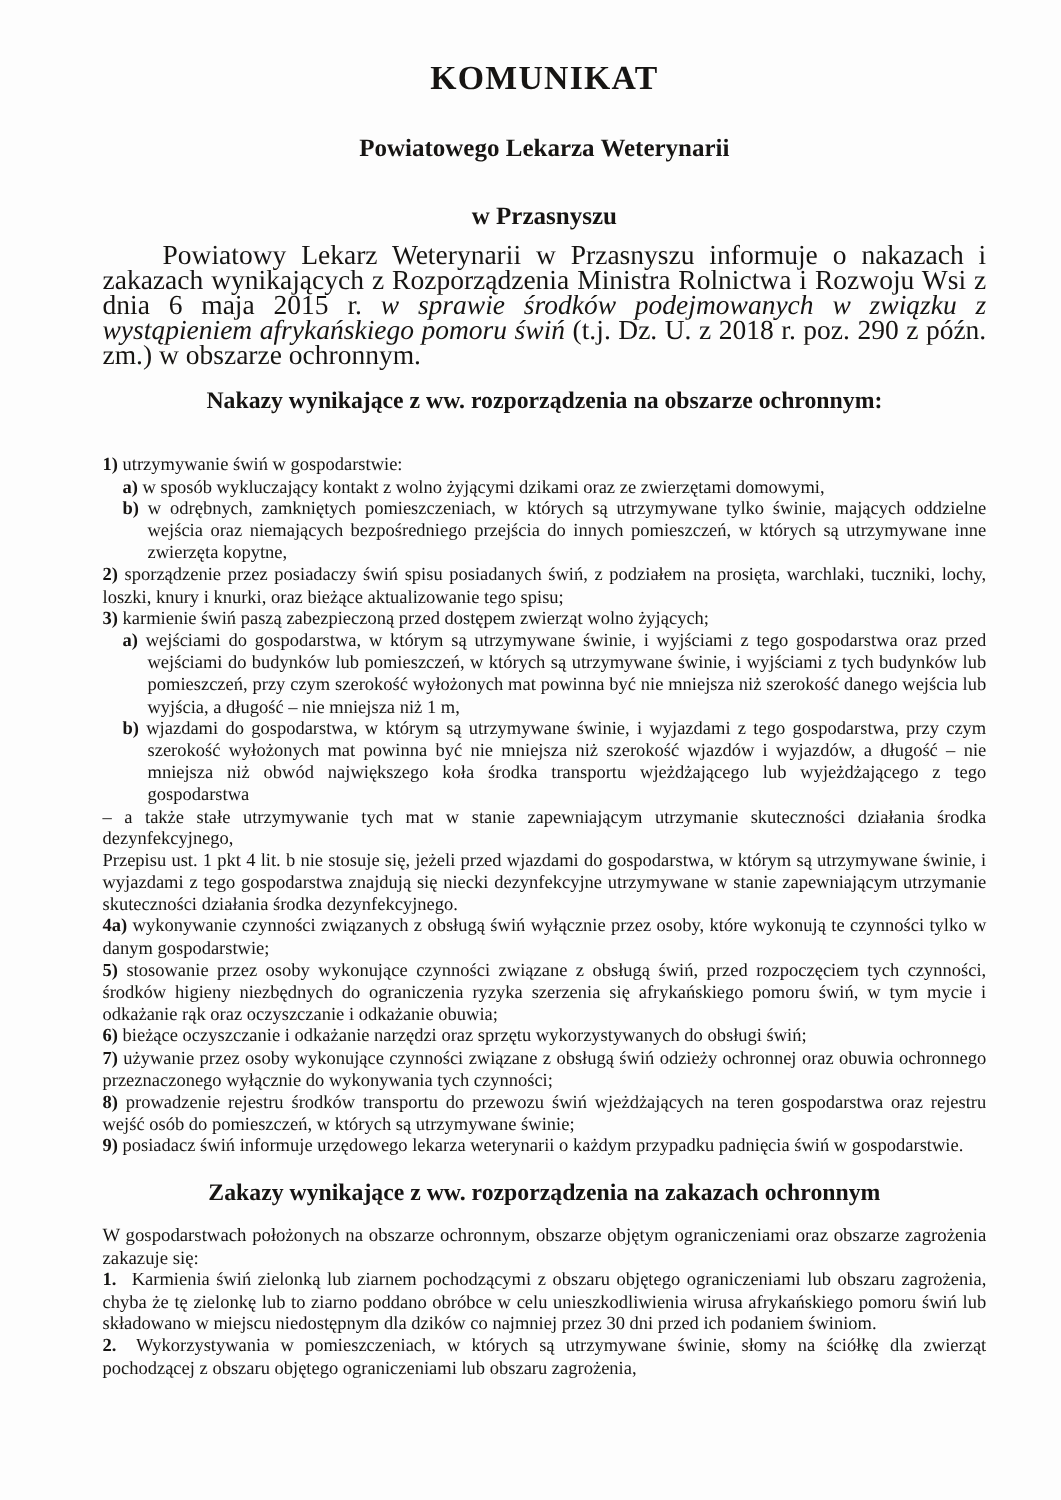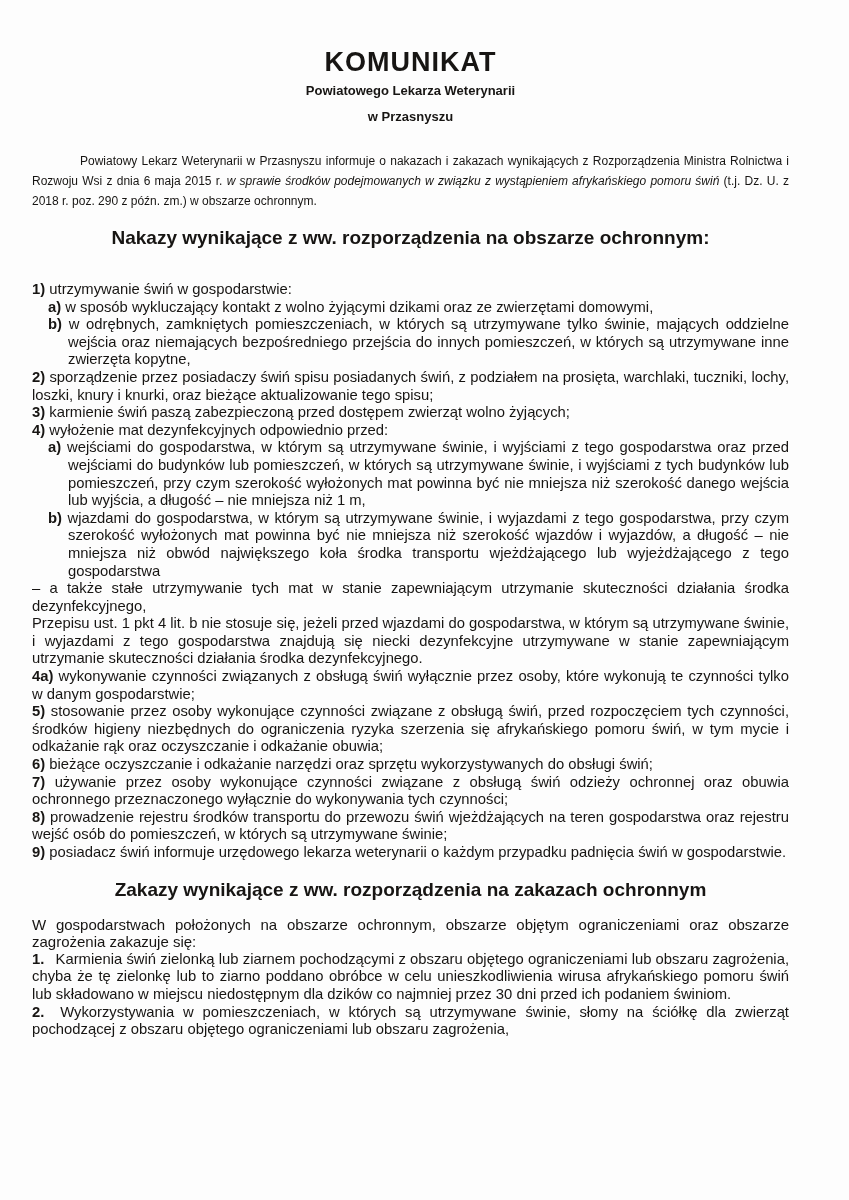--- a/index.html
+++ b/index.html
@@ -7,42 +7,43 @@
     padding: 0;
     background: #ffffff;
   }
   .page {
     position: relative;
     width: 849px;
     height: 1200px;
     box-sizing: border-box;
     background: #fdfdfd;
     color: #171513;
-    font-family: Liberation Sans, sans-serif;
-    padding: 46px 60px 0 32px;
+    font-family: Liberation Serif, serif;
+    padding: 46px 60px 0 82px;
     overflow: hidden;
   }
   
   .doc-title {
     text-align: center;
     font-weight: bold;
   }
   .doc-title .t1 {
     font-size: 27px;
     line-height: 32px;
     letter-spacing: 1px;
   }
   .doc-title .t2 {
-    font-size: 13px;
+    font-size: 20px;
     line-height: 26px;
+    margin-top: 28px;
   }
   
   .intro {
-    margin: 21px 0 0 0;
-    font-size: 12px;
+    margin: 8px 0 0 0;
+    font-size: 22px;
     line-height: 20px;
     text-align: justify;
     text-indent: 48px;
   }
   .intro .it { font-style: italic; }
   
   .sec-heading {
     margin-top: 15px;
     text-align: center;
     font-weight: bold;
@@ -86,21 +87,20 @@
   <p class="intro"><span>Powiatowy Lekarz Weterynarii w Przasnyszu informuje o nakazach i zakazach wynikających z Rozporządzenia Ministra Rolnictwa i Rozwoju Wsi z dnia 6 maja 2015 r. </span><span class="it">w sprawie środków podejmowanych w związku z wystąpieniem afrykańskiego pomoru świń</span><span> (t.j. Dz. U. z 2018 r. poz. 290 z późn. zm.) w obszarze ochronnym.</span></p>
 
   <div class="sec-heading">Nakazy wynikające z ww. rozporządzenia na obszarze ochronnym:</div>
 
   <div class="list">
     <div class="li"><span class="lbl">1)</span> <span>utrzymywanie świń w gospodarstwie:</span></div>
     <div class="li sub"><span class="lbl">a)</span> <span>w sposób wykluczający kontakt z wolno żyjącymi dzikami oraz ze zwierzętami domowymi,</span></div>
     <div class="li sub"><span class="lbl">b)</span> <span>w odrębnych, zamkniętych pomieszczeniach, w których są utrzymywane tylko świnie, mających oddzielne wejścia oraz niemających bezpośredniego przejścia do innych pomieszczeń, w których są utrzymywane inne zwierzęta kopytne,</span></div>
     <div class="li"><span class="lbl">2)</span> <span>sporządzenie przez posiadaczy świń spisu posiadanych świń, z podziałem na prosięta, warchlaki, tuczniki, lochy, loszki, knury i knurki, oraz bieżące aktualizowanie tego spisu;</span></div>
     <div class="li"><span class="lbl">3)</span> <span>karmienie świń paszą zabezpieczoną przed dostępem zwierząt wolno żyjących;</span></div>
-    <div class="li"><span class="lbl">4)</span> <span>wyłożenie mat dezynfekcyjnych odpowiednio przed:</span></div>
     <div class="li sub"><span class="lbl">a)</span> <span>wejściami do gospodarstwa, w którym są utrzymywane świnie, i wyjściami z tego gospodarstwa oraz przed wejściami do budynków lub pomieszczeń, w których są utrzymywane świnie, i wyjściami z tych budynków lub pomieszczeń, przy czym szerokość wyłożonych mat powinna być nie mniejsza niż szerokość danego wejścia lub wyjścia, a długość – nie mniejsza niż 1 m,</span></div>
     <div class="li sub"><span class="lbl">b)</span> <span>wjazdami do gospodarstwa, w którym są utrzymywane świnie, i wyjazdami z tego gospodarstwa, przy czym szerokość wyłożonych mat powinna być nie mniejsza niż szerokość wjazdów i wyjazdów, a długość – nie mniejsza niż obwód największego koła środka transportu wjeżdżającego lub wyjeżdżającego z tego gospodarstwa</span></div>
     <div class="li">– a także stałe utrzymywanie tych mat w stanie zapewniającym utrzymanie skuteczności działania środka dezynfekcyjnego,</div>
     <div class="li">Przepisu ust. 1 pkt 4 lit. b nie stosuje się, jeżeli przed wjazdami do gospodarstwa, w którym są utrzymywane świnie, i wyjazdami z tego gospodarstwa znajdują się niecki dezynfekcyjne utrzymywane w stanie zapewniającym utrzymanie skuteczności działania środka dezynfekcyjnego.</div>
     <div class="li"><span class="lbl">4a)</span> <span>wykonywanie czynności związanych z obsługą świń wyłącznie przez osoby, które wykonują te czynności tylko w danym gospodarstwie;</span></div>
     <div class="li"><span class="lbl">5)</span> <span>stosowanie przez osoby wykonujące czynności związane z obsługą świń, przed rozpoczęciem tych czynności, środków higieny niezbędnych do ograniczenia ryzyka szerzenia się afrykańskiego pomoru świń, w tym mycie i odkażanie rąk oraz oczyszczanie i odkażanie obuwia;</span></div>
     <div class="li"><span class="lbl">6)</span> <span>bieżące oczyszczanie i odkażanie narzędzi oraz sprzętu wykorzystywanych do obsługi świń;</span></div>
     <div class="li"><span class="lbl">7)</span> <span>używanie przez osoby wykonujące czynności związane z obsługą świń odzieży ochronnej oraz obuwia ochronnego przeznaczonego wyłącznie do wykonywania tych czynności;</span></div>
     <div class="li"><span class="lbl">8)</span> <span>prowadzenie rejestru środków transportu do przewozu świń wjeżdżających na teren gospodarstwa oraz rejestru wejść osób do pomieszczeń, w których są utrzymywane świnie;</span></div>
     <div class="li"><span class="lbl">9)</span> <span>posiadacz świń informuje urzędowego lekarza weterynarii o każdym przypadku padnięcia świń w gospodarstwie.</span></div>

